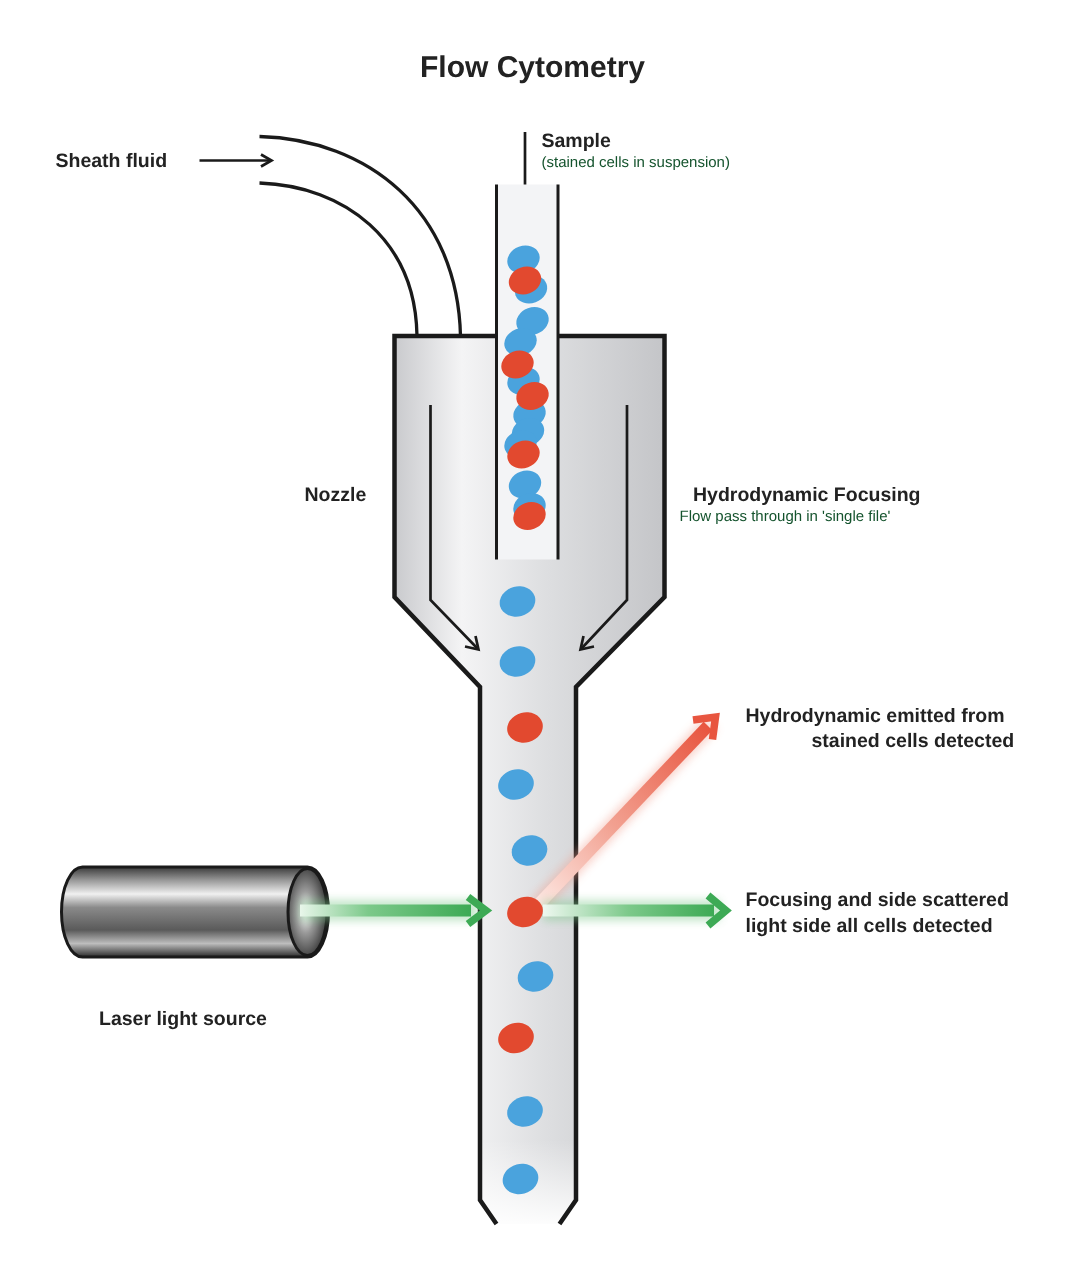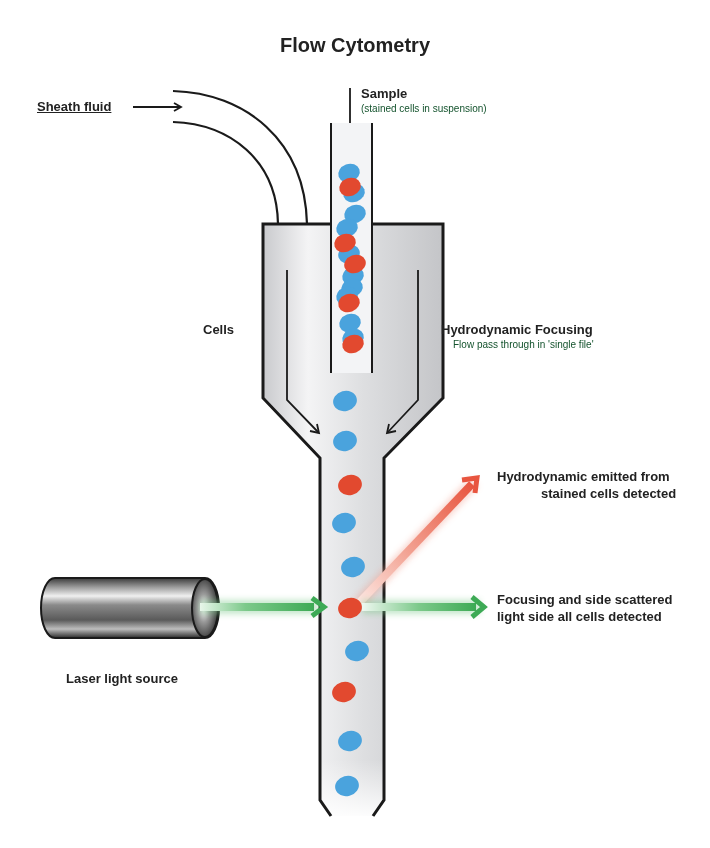--- a/index.html
+++ b/index.html
@@ -156,28 +156,28 @@
 
   <g>
     <rect x="362" y="600" width="118" height="14" fill="#7cc98a" opacity="0.45" filter="url(#glow)"></rect>
     <rect x="362" y="603" width="114" height="8" fill="url(#greenBeam2)"></rect>
     <path d="M472,597 L484,607 L472,617" fill="none" stroke="#3daa55" stroke-width="5"></path>
   </g>
 
   <ellipse cx="350" cy="608" rx="12" ry="10" fill="#e2492f" transform="rotate(-15 350 608)"></ellipse>
 </svg>
 
-<div class="txt bold" style="left:37px; top:99px;text-decoration:underline;">Sheath fluid</div>
+<div class="txt bold" style="left:37px; top:99px;">Sheath fluid</div>
 
 <div class="txt bold" style="left:361px; top:86px;">Sample</div>
 <div class="txt normal" style="left:361px; top:103px;">(stained cells in suspension)</div>
 
-<div class="txt bold" style="left:203px; top:322px;">Cells</div>
+<div class="txt bold" style="left:203px; top:322px;">Nozzle</div>
 
-<div class="txt bold" style="left:441px; top:322px;">Hydrodynamic Focusing</div>
+<div class="txt bold" style="left:462px; top:322px;">Hydrodynamic Focusing</div>
 <div class="txt normal" style="left:453px; top:339px;">Flow pass through in 'single file'</div>
 
 <div class="txt bold" style="left:497px; top:469px;">Hydrodynamic emitted from</div>
 <div class="txt bold" style="left:497px; top:486px;margin-left:44px;">stained cells detected</div>
 
 <div class="txt bold" style="left:497px; top:592px;">Focusing and side scattered</div>
 <div class="txt bold" style="left:497px; top:609px;">light side all cells detected</div>
 
 <div class="txt bold" style="left:66px; top:671px;">Laser light source</div>
 

